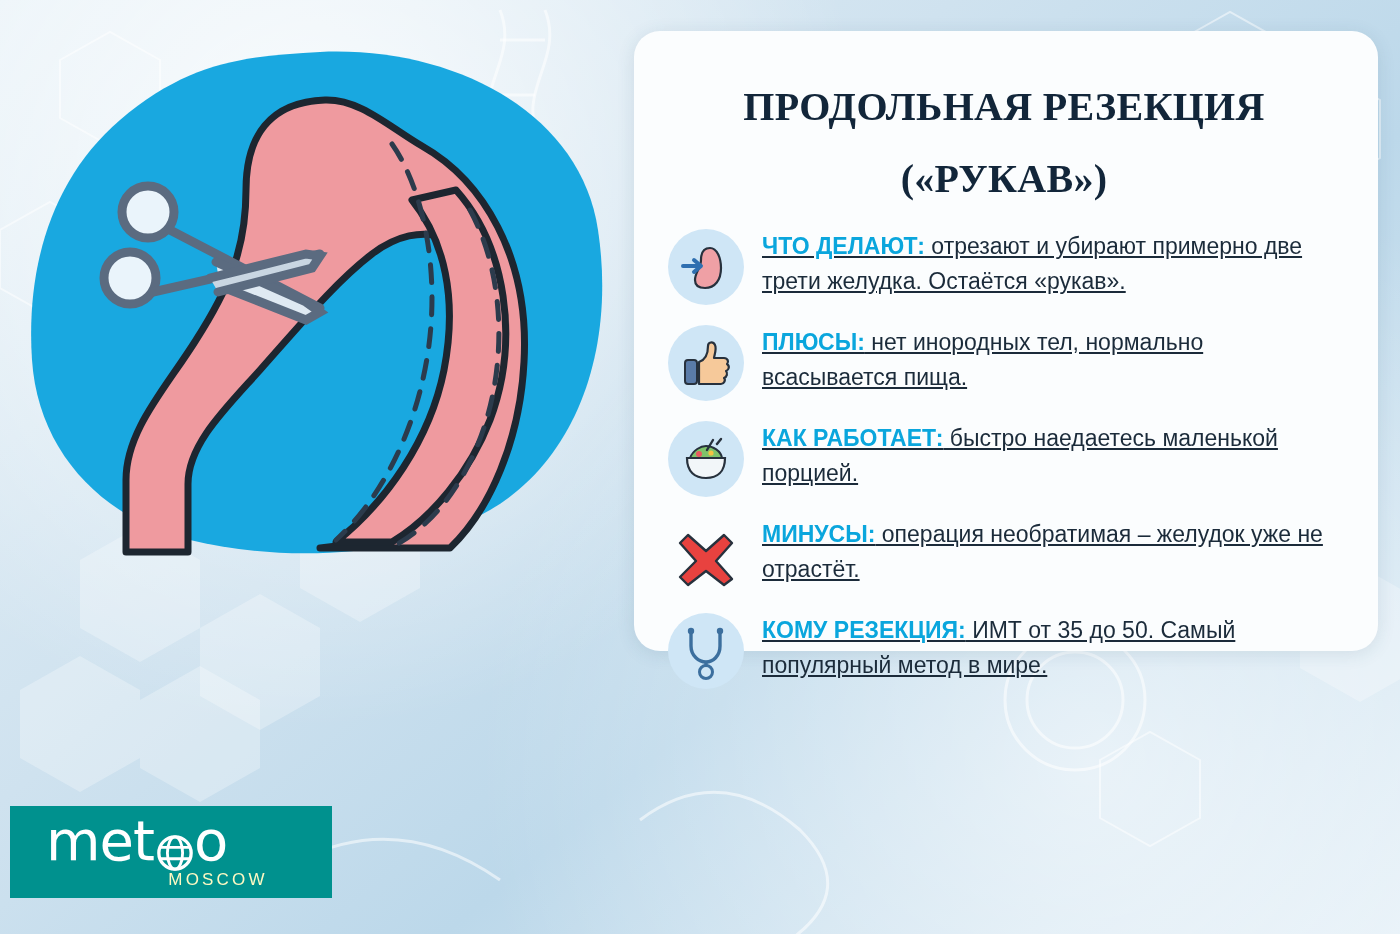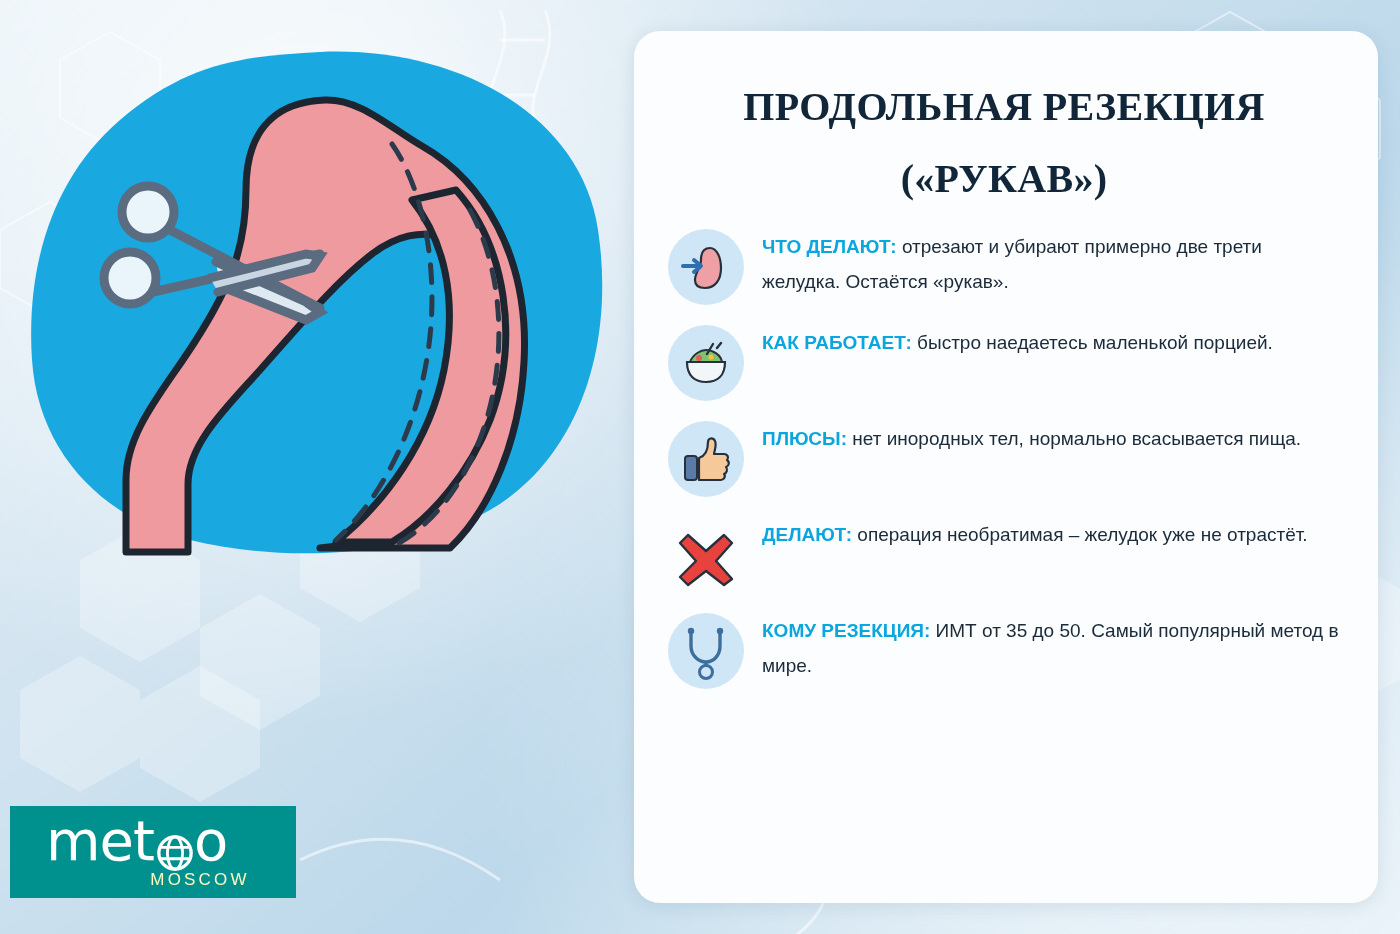--- a/index.html
+++ b/index.html
@@ -19,37 +19,37 @@
   }
   #bg svg{position:absolute;inset:0;width:1400px;height:934px;}
   
   #illustration{
     position:absolute;left:20px;top:40px;width:620px;height:540px;
   }
   #illustration svg{width:100%;height:100%;display:block;}
   
   #logo{
     position:absolute;left:10px;bottom:36px;
-    width:286px;height:92px;background:#00918e;
+    width:322px;height:92px;background:#00918e;
     display:flex;flex-direction:column;justify-content:center;
     padding-left:36px;box-sizing:border-box;
   }
   #logo .word{
     display:flex;align-items:center;
     color:#ffffff;font-size:56px;line-height:54px;font-weight:400;
     letter-spacing:-1px;font-family:"DejaVu Sans", sans-serif;
   }
   #logo .globe{width:38px;height:38px;margin-left:2px;position:relative;top:4px;}
   #logo .sub{
     color:#fef9c3;font-size:17px;letter-spacing:3.2px;
     margin-top:2px;margin-left:58px;font-family:"Liberation Sans", sans-serif;text-align:center;
   }
   
   #card{
-    position:absolute;left:634px;top:31px;width:744px;height:872px;
+    position:absolute;left:634px;top:31px;width:744px;height:620px;
     background:#fbfdfe;border-radius:26px;
     box-shadow:0 3px 18px rgba(40,80,110,.12);
     box-sizing:border-box;padding:44px 38px 20px 34px;
   }
   #title{
     text-align:center;color:#12263a;
     font-family:"Liberation Serif", serif;
     font-weight:bold;font-size:40px;line-height:44px;
     letter-spacing:.3px;margin:10px 0 26px 0;
   }
@@ -57,23 +57,24 @@
   .rows{display:flex;flex-direction:column;gap:18px;}
   .row{display:flex;align-items:flex-start;gap:18px;}
   .badge{
     width:76px;height:76px;border-radius:50%;flex:0 0 76px;
     background:#cfe6f6;display:flex;align-items:center;justify-content:center;
     margin-top:2px;
   }
   .badge.plain{background:transparent;}
   .badge svg{display:block;}
   .txt{
-    flex:1;color:#1b2b3a;font-size:19px;line-height:35px;
+    flex:1;color:#1b2b3a;font-size:23px;line-height:35px;
     font-family:"Liberation Sans", sans-serif;
     padding-top:2px;
+    text-decoration:underline;
   }
   .txt b{color:#0aa6dd;font-weight:bold;}
 </style>
 </head>
 <body>
 
 <div id="bg">
   <svg viewBox="0 0 1400 934" xmlns="http://www.w3.org/2000/svg">
     <g stroke="#ffffff" stroke-opacity="0.5" fill="none" stroke-width="2">
 
@@ -191,53 +192,53 @@
         </svg>
       </div>
       <div class="txt">
         <b>ЧТО ДЕЛАЮТ:</b><span> отрезают и убирают примерно две трети желудка. Остаётся «рукав».</span>
       </div>
     </div>
 
     <div class="row">
       <div class="badge">
         <svg width="58" height="58" viewBox="0 0 58 58" xmlns="http://www.w3.org/2000/svg">
+          <rect x="8" y="26" width="12" height="24" rx="3" fill="#5a7ba8" stroke="#27313d" stroke-width="2"></rect>
+          <path d="M22 50 V28 C28 26 31 20 31 12 C31 8 36 7 38 11 C40 15 37 22 37 24 H47 C51 24 52 28 50 30 C53 32 52 36 49 37 C51 39 50 43 47 44 C49 46 47 50 44 50 Z" fill="#f6c99a" stroke="#27313d" stroke-width="2.2" stroke-linejoin="round"></path>
+        </svg>
+      </div>
+      <div class="txt">
+        <b>ПЛЮСЫ:</b><span> нет инородных тел, нормально всасывается пища.</span>
+      </div>
+    </div>
+
+    <div class="row">
+      <div class="badge">
+        <svg width="58" height="58" viewBox="0 0 58 58" xmlns="http://www.w3.org/2000/svg">
           <path d="M10 28 H48 C48 42 40 48 29 48 C18 48 10 42 10 28 Z" fill="#f2f6f9" stroke="#27313d" stroke-width="2.2"></path>
           <path d="M13 28 C16 20 24 16 29 16 C36 16 44 21 45 28 Z" fill="#7fc36a" stroke="#27313d" stroke-width="2"></path>
           <circle cx="22" cy="24" r="3" fill="#e8595f"></circle>
           <circle cx="34" cy="23" r="2.6" fill="#f5c242"></circle>
           <path d="M36 10 L30 20" stroke="#27313d" stroke-width="2.4" stroke-linecap="round"></path>
           <path d="M40 14 L44 9" stroke="#27313d" stroke-width="2.4" stroke-linecap="round"></path>
         </svg>
       </div>
       <div class="txt">
         <b>КАК РАБОТАЕТ:</b><span> быстро наедаетесь маленькой порцией.</span>
       </div>
     </div>
 
     <div class="row">
-      <div class="badge">
-        <svg width="58" height="58" viewBox="0 0 58 58" xmlns="http://www.w3.org/2000/svg">
-          <rect x="8" y="26" width="12" height="24" rx="3" fill="#5a7ba8" stroke="#27313d" stroke-width="2"></rect>
-          <path d="M22 50 V28 C28 26 31 20 31 12 C31 8 36 7 38 11 C40 15 37 22 37 24 H47 C51 24 52 28 50 30 C53 32 52 36 49 37 C51 39 50 43 47 44 C49 46 47 50 44 50 Z" fill="#f6c99a" stroke="#27313d" stroke-width="2.2" stroke-linejoin="round"></path>
-        </svg>
-      </div>
-      <div class="txt">
-        <b>ПЛЮСЫ:</b><span> нет инородных тел, нормально всасывается пища.</span>
-      </div>
-    </div>
-
-    <div class="row">
       <div class="badge plain">
         <svg width="68" height="68" viewBox="0 0 68 68" xmlns="http://www.w3.org/2000/svg">
           <path d="M16 14 L34 30 L52 14 L60 22 L44 40 L60 58 L52 64 L34 50 L16 64 L8 56 L24 40 L8 22 Z" fill="#e8423f" stroke="#27313d" stroke-width="2.4" stroke-linejoin="round"></path>
         </svg>
       </div>
       <div class="txt">
-        <b>ДЕЛАЮТ:</b><span> операция необратимая – желудок уже не отрастёт.</span>
+        <b>МИНУСЫ:</b><span> операция необратимая – желудок уже не отрастёт.</span>
       </div>
     </div>
 
     <div class="row">
       <div class="badge">
         <svg width="58" height="58" viewBox="0 0 58 58" xmlns="http://www.w3.org/2000/svg">
           <path d="M14 10 V24 C14 34 22 40 29 40 C36 40 43 34 43 24 V10" fill="none" stroke="#3c6f9e" stroke-width="3.4" stroke-linecap="round"></path>
           <circle cx="14" cy="9" r="3.2" fill="#3c6f9e"></circle>
           <circle cx="43" cy="9" r="3.2" fill="#3c6f9e"></circle>
           <path d="M29 40 V46" stroke="#3c6f9e" stroke-width="3.4"></path>

